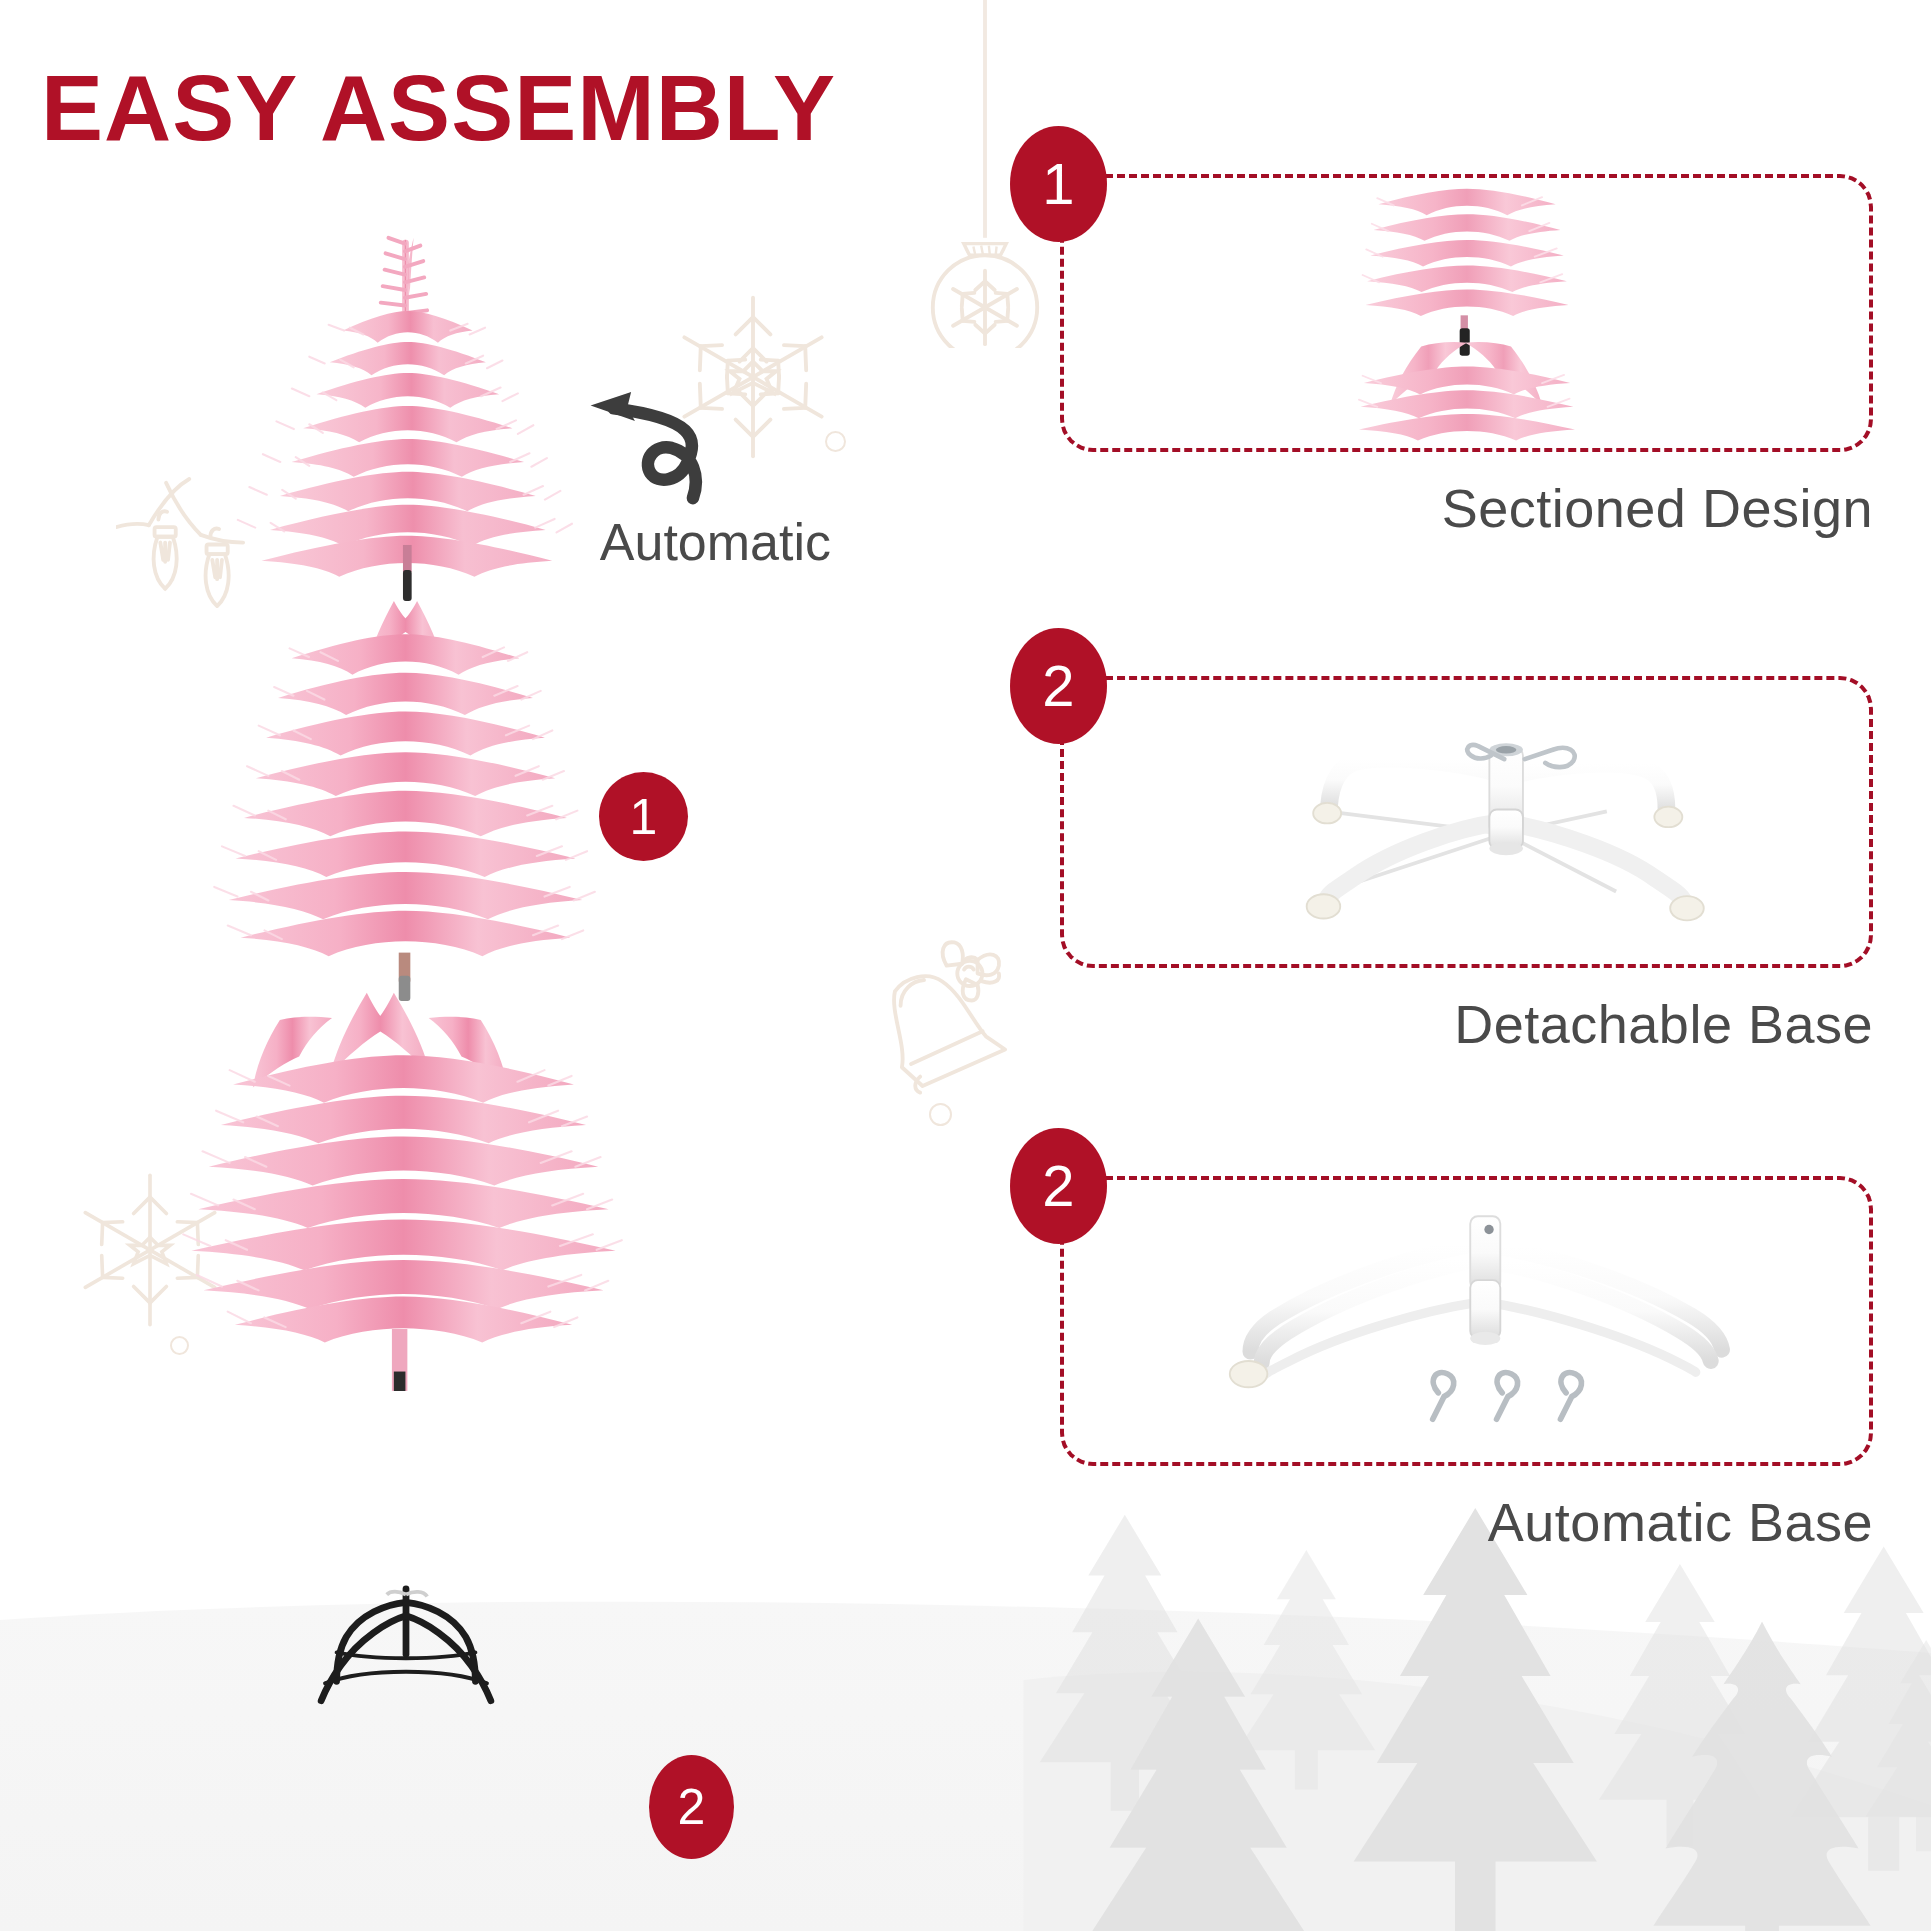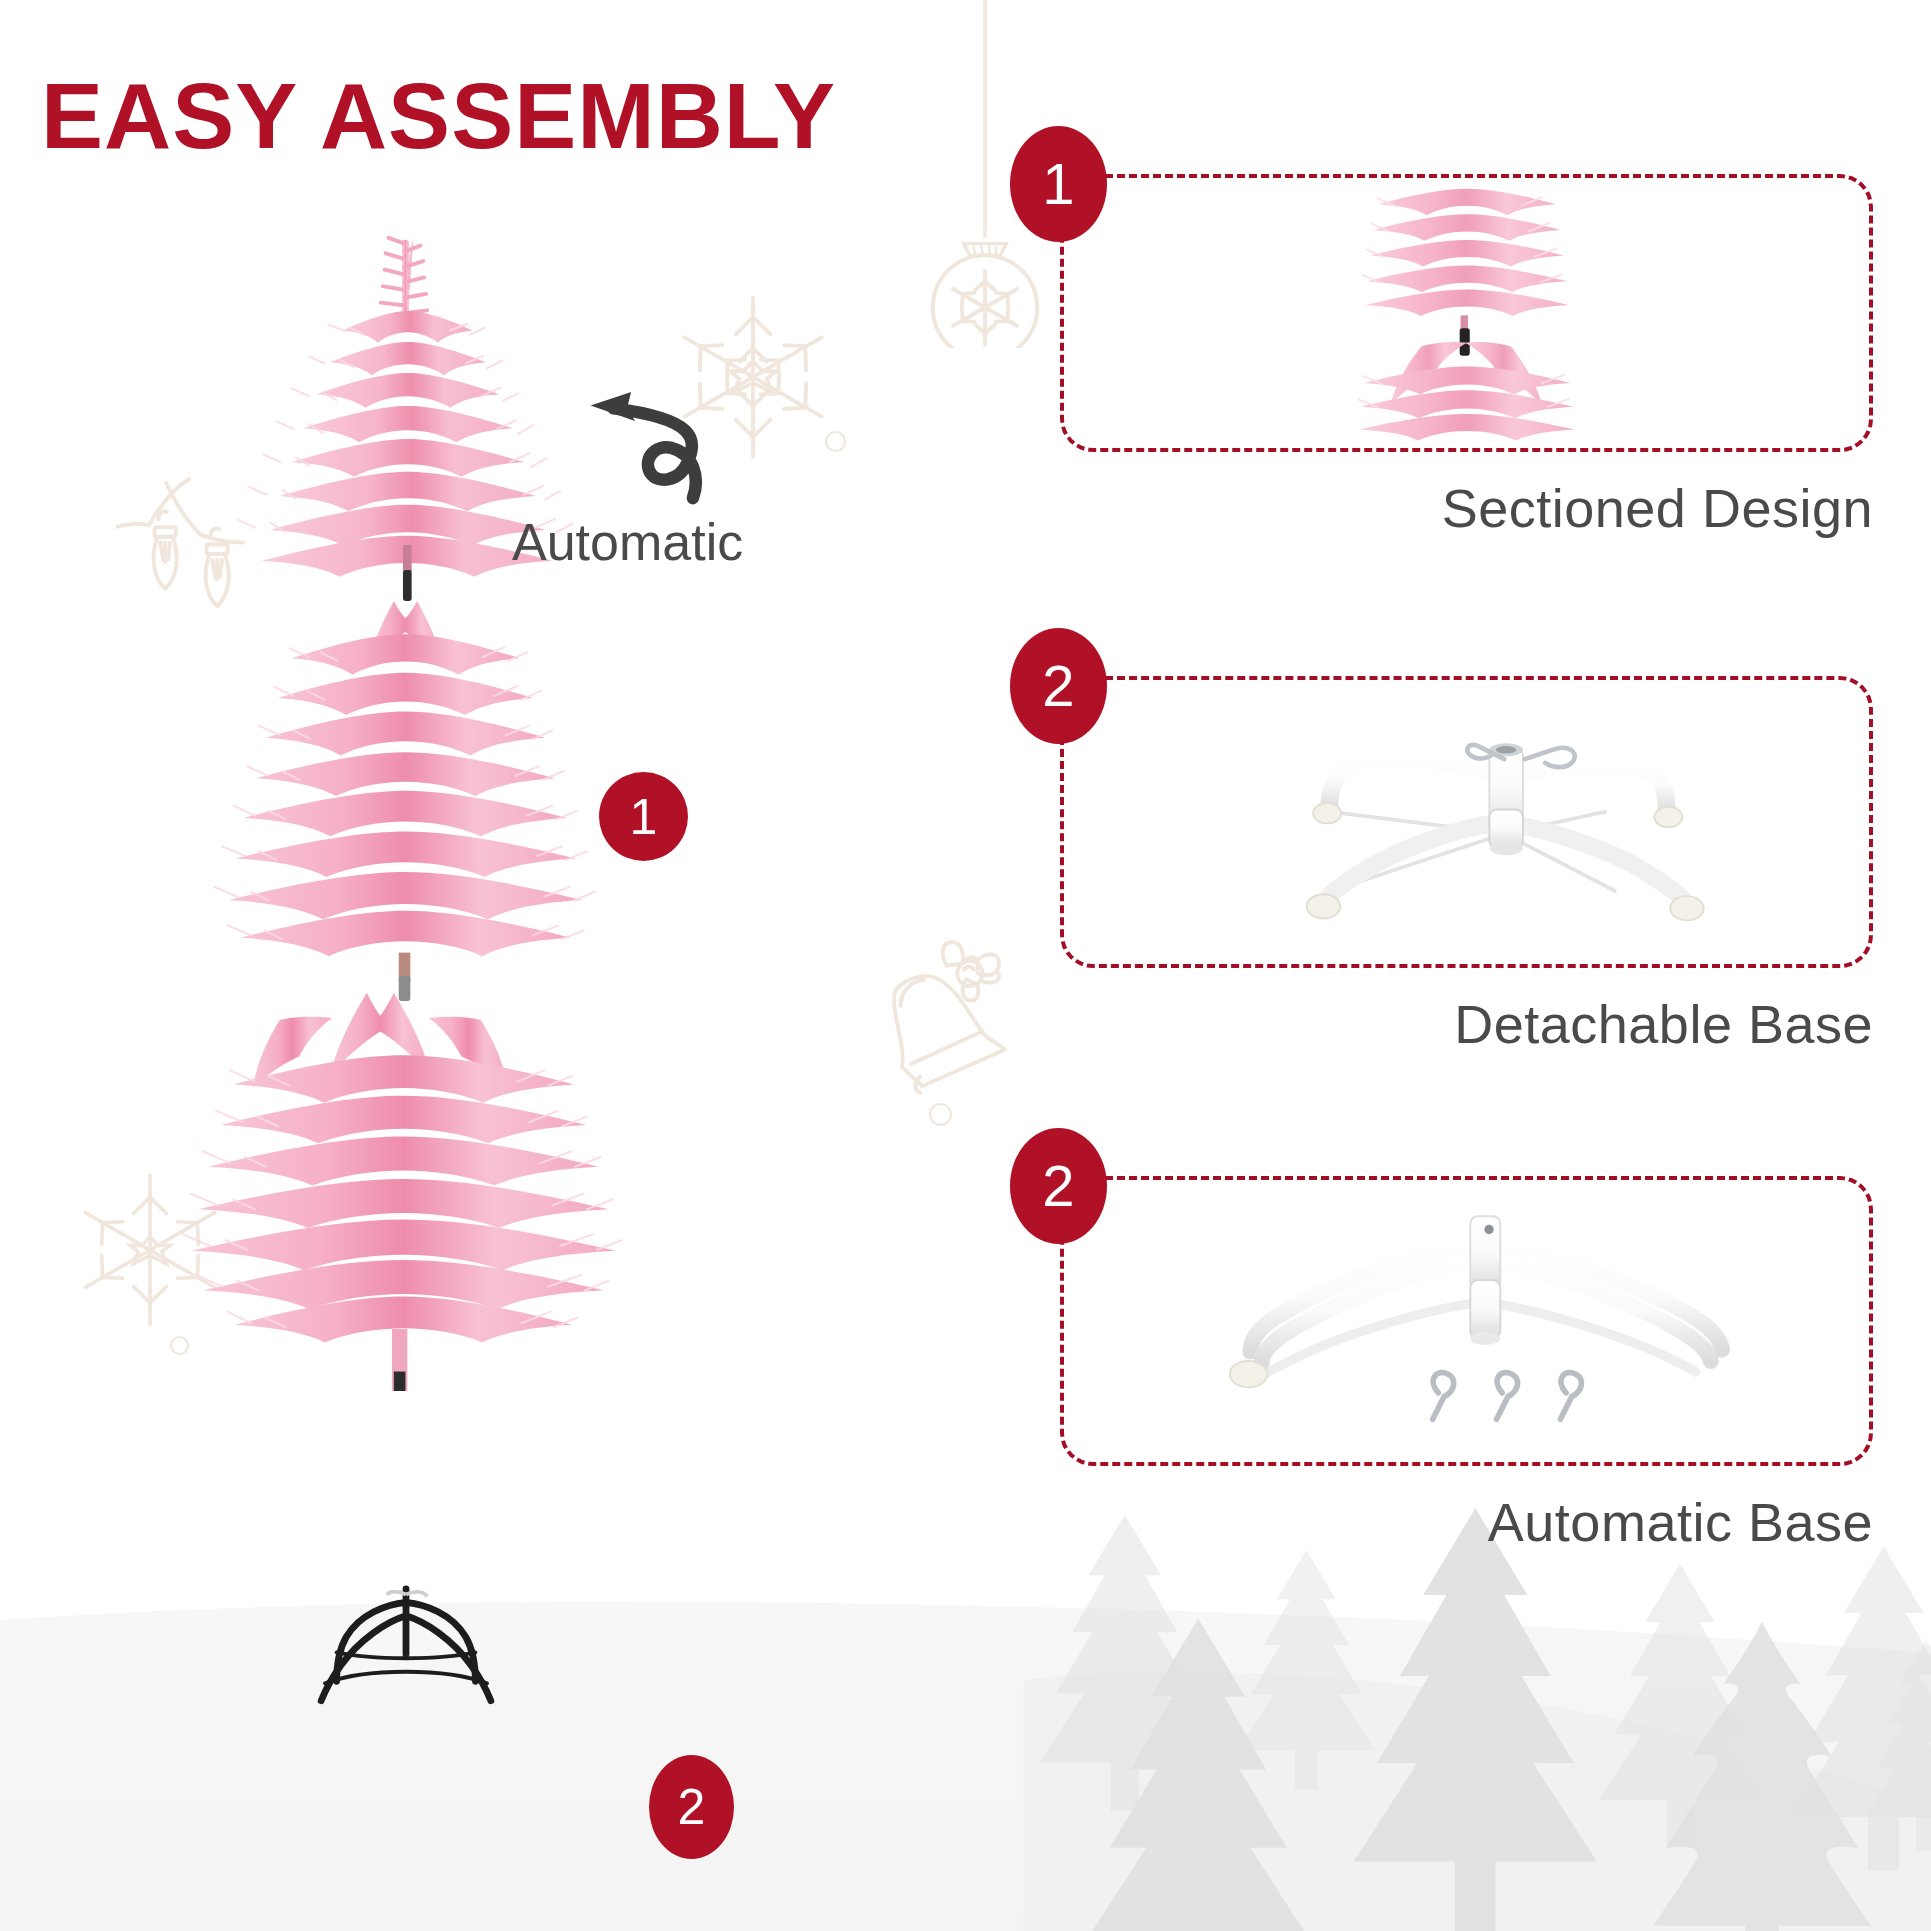--- a/index.html
+++ b/index.html
@@ -22,21 +22,21 @@
   .bg-layer {
     position: absolute; inset: 0;
     width: 1931px; height: 1931px;
     pointer-events: none;
   }
 
   
   .title {
     position: absolute;
     left: 41px;
-    top: 68px;
+    top: 60px;
     font-size: 93px;
     font-weight: 700;
     letter-spacing: 1px;
     color: #B01127;
     line-height: 1.05;
     white-space: nowrap;
   }
 
   
   .tree-sec { position: absolute; }
@@ -45,21 +45,21 @@
   #tree-bottom { left: 162px;  top: 985px; width: 483px; height: 406px; }
   #tree-stand  { left: 290px;  top: 1583px; width: 232px; height: 135px; }
 
   
   #auto-arrow { position: absolute; left: 579px; top: 384px; width: 193px; height: 126px; }
   .caption-auto {
     position: absolute;
     left: 512px;
     top: 512px;
     width: 319px;
-    text-align: left;
+    text-align: right;
     font-size: 52px;
     color: #4a4a4a;
     line-height: 1.18;
   }
 
   
   .badge {
     position: absolute;
     display: flex;
     align-items: center;

